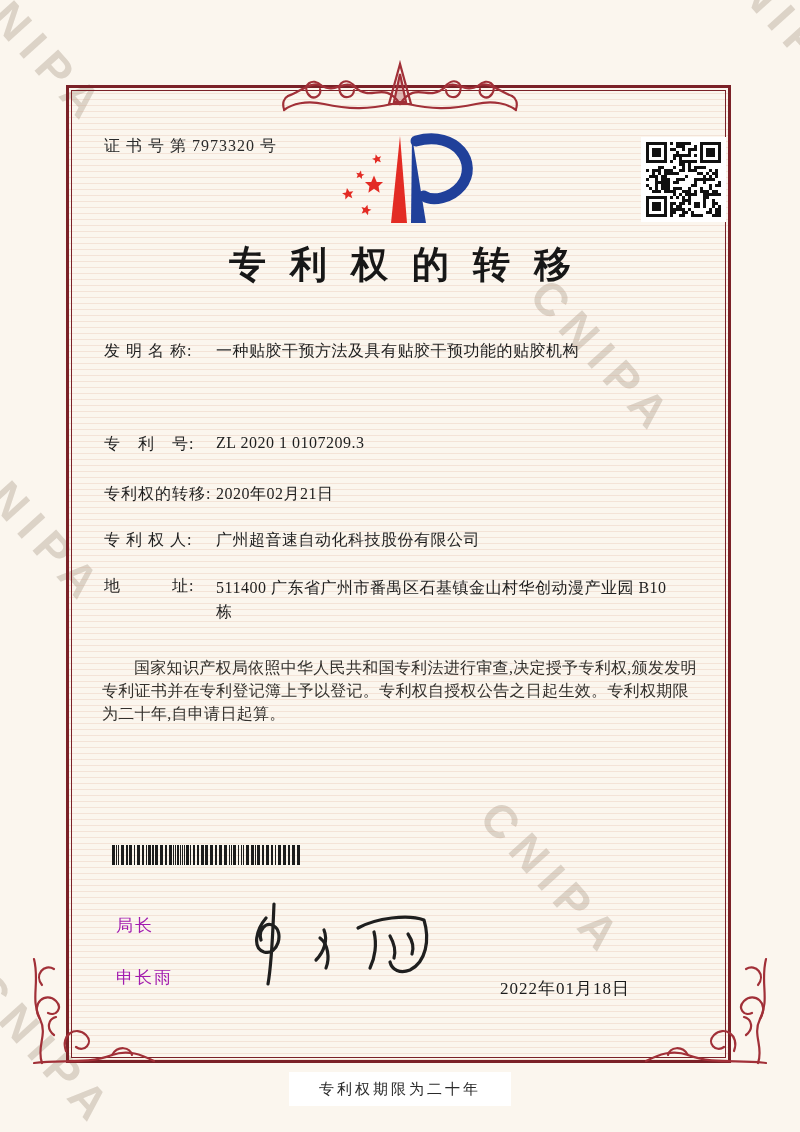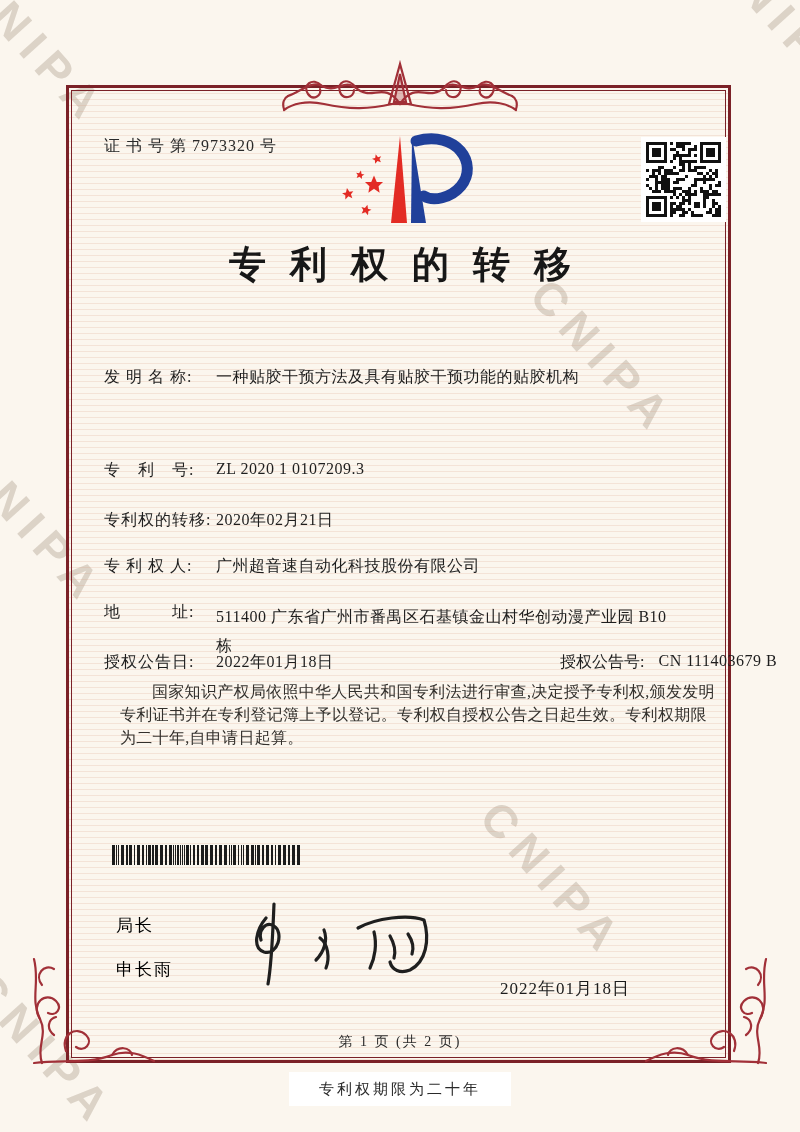--- a/index.html
+++ b/index.html
@@ -17,35 +17,35 @@
   .orn{position:absolute;pointer-events:none;}
   .orn path{stroke:#a13038;stroke-width:2.2;fill:none;stroke-linecap:round;}
   
   .certno{position:absolute;left:104px;top:136px;font-size:16px;letter-spacing:1px;color:#2a2a2a;}
   .logo{position:absolute;left:327px;top:124px;}
   .qrbox{position:absolute;left:641px;top:137px;width:85px;height:85px;background:#fff;
          display:flex;align-items:center;justify-content:center;}
   .title{position:absolute;left:0;right:0;top:240px;margin:0;text-align:center;
          font-size:37px;font-weight:bold;letter-spacing:24px;padding-left:24px;color:#171717;}
   
-  .row{position:absolute;left:104px;font-size:16px;color:#1e1e1e;white-space:nowrap;margin-top:26px;}
+  .row{position:absolute;left:104px;font-size:16px;color:#1e1e1e;white-space:nowrap;}
   .row .lbl{display:inline-block;width:102px;letter-spacing:1px;vertical-align:top;}
   .row .val{display:inline-block;margin-left:10px;letter-spacing:0.5px;vertical-align:top;}
-  .row .val.wrap{white-space:normal;width:455px;line-height:29px;}
+  .row .val.wrap{white-space:normal;width:455px;line-height:24px;}
   .grant2{position:absolute;left:456px;top:0;}
   
-  .bodytext{position:absolute;left:120px;top:656px;width:600px;margin-top:24px;}
+  .bodytext{position:absolute;left:102px;top:656px;width:600px;}
   .bodytext p{margin:0 0 3px 0;font-size:16px;line-height:23px;text-indent:2em;
               color:#33302c;letter-spacing:0.3px;}
   
   .barcode{position:absolute;left:112px;top:845px;width:210px;height:20px;font-size:0;}
   .barcode i{display:inline-block;height:20px;background:#1c1c1c;vertical-align:top;}
   
-  .officer{position:absolute;left:116px;top:914px;font-size:17px;color:#000000;letter-spacing:2px;}
-  .officer .name{margin-top:21px;}
+  .officer{position:absolute;left:116px;top:914px;font-size:17px;color:#a21caf;letter-spacing:2px;}
+  .officer .name{margin-top:29px;}
   .sig{position:absolute;left:238px;top:896px;}
   .sig path{stroke:#1f1f1f;stroke-width:3.2;fill:none;stroke-linecap:round;stroke-linejoin:round;}
   .issuedate{position:absolute;left:500px;top:977px;font-size:17px;letter-spacing:1px;color:#1c1c1c;}
   .pagenum{position:absolute;left:0;right:0;top:1033px;text-align:center;font-size:14px;
            letter-spacing:2px;color:#2a2a2a;}
   .contnote{position:absolute;left:289px;top:1072px;width:222px;height:34px;background:#ffffff;
             display:flex;align-items:center;justify-content:center;font-size:15px;
             letter-spacing:3px;color:#2a2a2a;}
 </style>
 </head>
@@ -344,25 +344,20 @@
   </div>
   <div class="row" style="top:484px">
     <span class="lbl">专利权的转移:</span><span class="val">2020年02月21日</span>
   </div>
   <div class="row" style="top:530px">
     <span class="lbl">专 利 权 人:</span><span class="val">广州超音速自动化科技股份有限公司</span>
   </div>
   <div class="row" style="top:576px">
     <span class="lbl">地　　　址:</span><span class="val wrap">511400 广东省广州市番禺区石基镇金山村华创动漫产业园 B10 栋</span>
   </div>
-  <div class="row" style="top:626px">
-    <span class="lbl">授权公告日:</span><span class="val">2022年01月18日</span>
-    <span class="grant2"><span>授权公告号:</span>
-    <span class="val">CN 111403679 B</span></span>
-  </div>
 
   <div class="bodytext">
     <p>国家知识产权局依照中华人民共和国专利法进行审查,决定授予专利权,颁发发明专利证书并在专利登记簿上予以登记。专利权自授权公告之日起生效。专利权期限为二十年,自申请日起算。</p>
   </div>
 
   <div class="barcode" id="barcode"><i style="width: 3px; margin-right: 1px;"></i><i style="width: 1px; margin-right: 1px;"></i><i style="width: 1px; margin-right: 2px;"></i><i style="width: 3px; margin-right: 2px;"></i><i style="width: 2px; margin-right: 1px;"></i><i style="width: 3px; margin-right: 2px;"></i><i style="width: 1px; margin-right: 2px;"></i><i style="width: 3px; margin-right: 2px;"></i><i style="width: 2px; margin-right: 2px;"></i><i style="width: 1px; margin-right: 1px;"></i><i style="width: 3px; margin-right: 1px;"></i><i style="width: 2px; margin-right: 1px;"></i><i style="width: 3px; margin-right: 2px;"></i><i style="width: 3px; margin-right: 2px;"></i><i style="width: 2px; margin-right: 2px;"></i><i style="width: 3px; margin-right: 1px;"></i><i style="width: 1px; margin-right: 1px;"></i><i style="width: 1px; margin-right: 1px;"></i><i style="width: 2px; margin-right: 1px;"></i><i style="width: 1px; margin-right: 1px;"></i><i style="width: 1px; margin-right: 1px;"></i><i style="width: 1px; margin-right: 1px;"></i><i style="width: 3px; margin-right: 1px;"></i><i style="width: 1px; margin-right: 2px;"></i><i style="width: 2px; margin-right: 2px;"></i><i style="width: 2px; margin-right: 2px;"></i><i style="width: 3px; margin-right: 1px;"></i><i style="width: 3px; margin-right: 2px;"></i><i style="width: 3px; margin-right: 2px;"></i><i style="width: 2px; margin-right: 2px;"></i><i style="width: 3px; margin-right: 2px;"></i><i style="width: 3px; margin-right: 2px;"></i><i style="width: 1px; margin-right: 1px;"></i><i style="width: 1px; margin-right: 1px;"></i><i style="width: 3px; margin-right: 2px;"></i><i style="width: 1px; margin-right: 2px;"></i><i style="width: 1px; margin-right: 1px;"></i><i style="width: 1px; margin-right: 2px;"></i><i style="width: 3px; margin-right: 2px;"></i><i style="width: 3px; margin-right: 1px;"></i><i style="width: 1px; margin-right: 1px;"></i><i style="width: 3px; margin-right: 2px;"></i><i style="width: 2px; margin-right: 2px;"></i><i style="width: 3px; margin-right: 2px;"></i><i style="width: 2px; margin-right: 2px;"></i><i style="width: 1px; margin-right: 2px;"></i><i style="width: 3px; margin-right: 2px;"></i><i style="width: 3px; margin-right: 2px;"></i><i style="width: 2px; margin-right: 2px;"></i><i style="width: 3px; margin-right: 2px;"></i><i style="width: 3px; margin-right: 2px;"></i></div>
 
   <div class="officer">
     <div>局长</div>
     <div class="name">申长雨</div>
@@ -373,16 +368,15 @@
     <path d="M36,8 C35,30 34,66 30,88"></path>
     <path d="M86,34 C90,44 86,56 78,64"></path>
     <path d="M82,42 C90,48 92,62 88,72"></path>
     <path d="M120,32 C138,22 170,18 186,24 C192,44 188,66 172,74 C162,78 154,74 152,66"></path>
     <path d="M136,36 C139,48 137,62 132,72"></path>
     <path d="M152,40 C156,47 158,55 156,62"></path>
     <path d="M170,38 C174,44 176,52 174,58"></path>
   </svg>
 
   <div class="issuedate">2022年01月18日</div>
-  <div class="pagenum">第 1 页 (共 2 页)</div>
   <div class="contnote">专利权期限为二十年</div>
 
 </div>
 
 </body></html>

